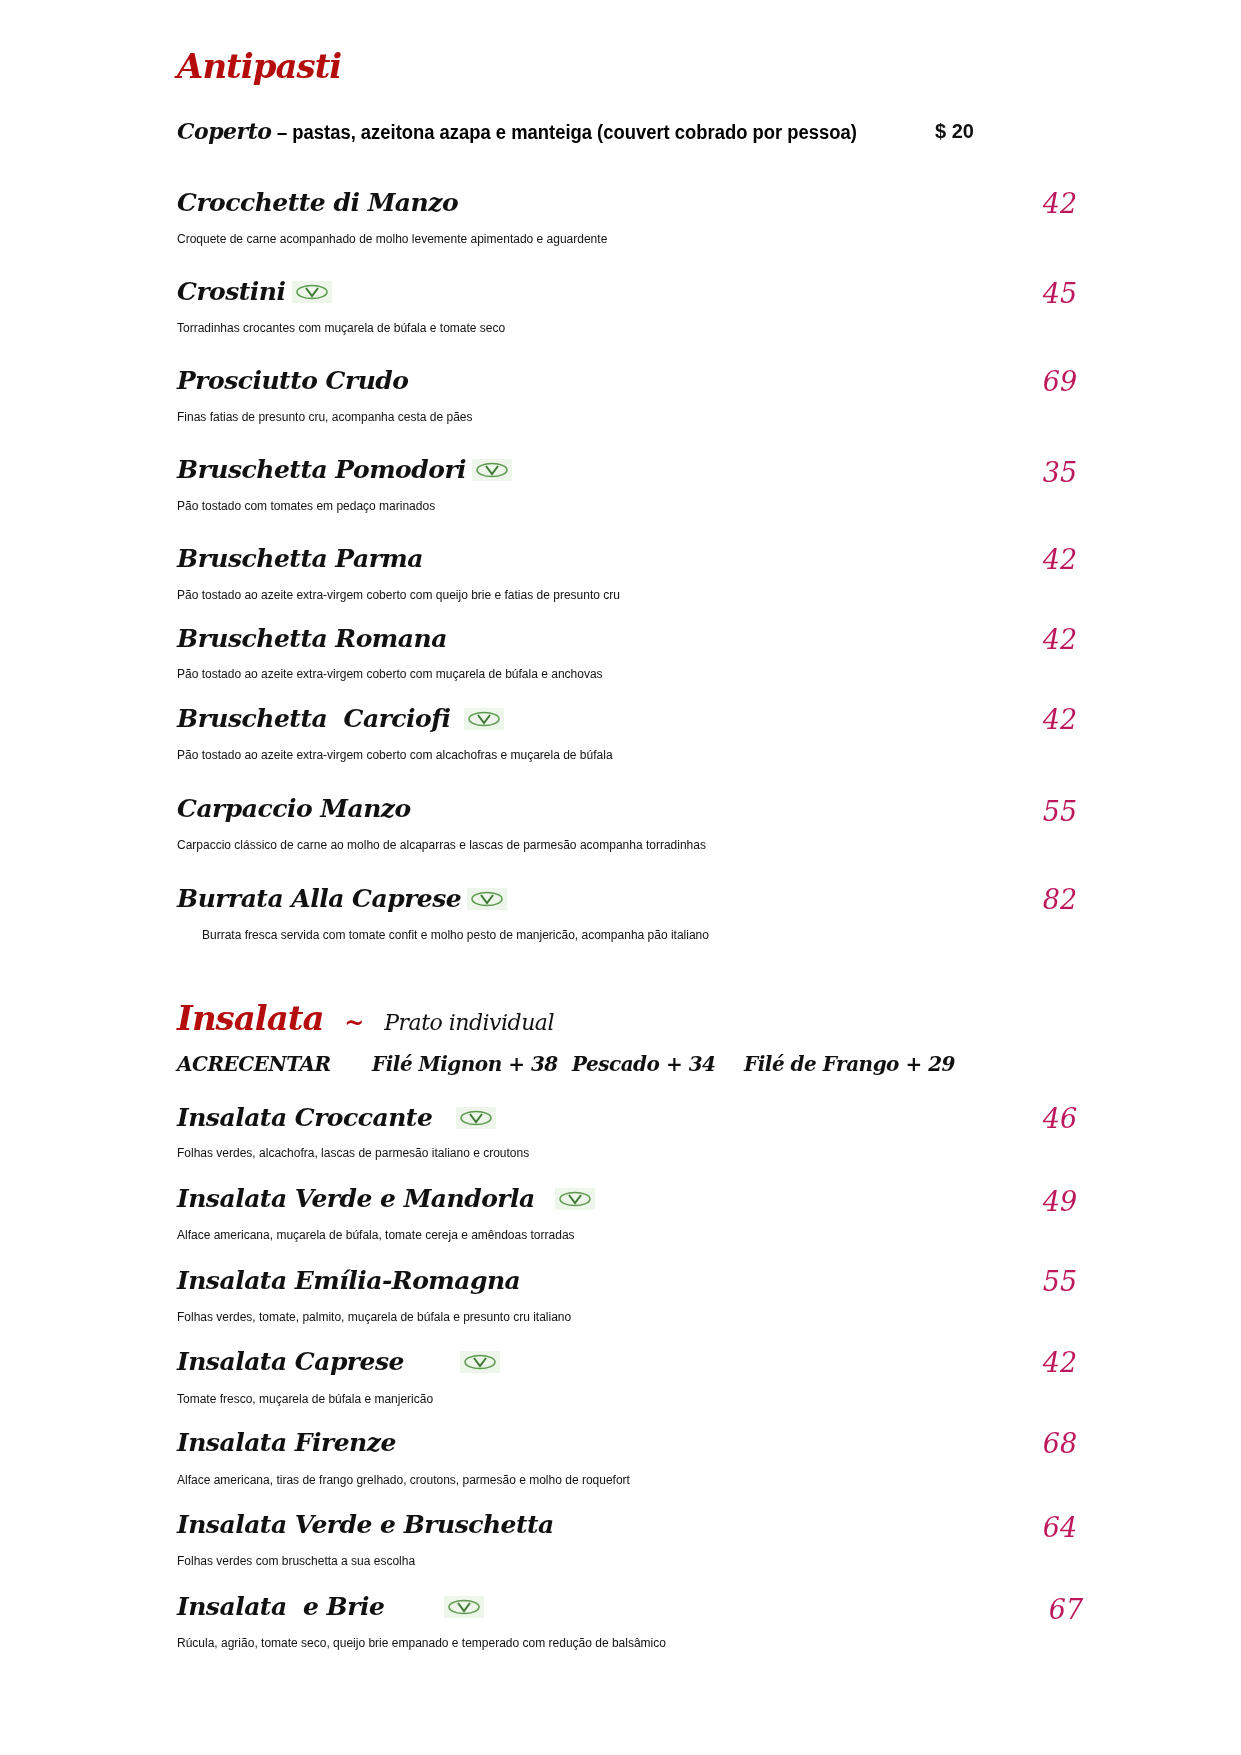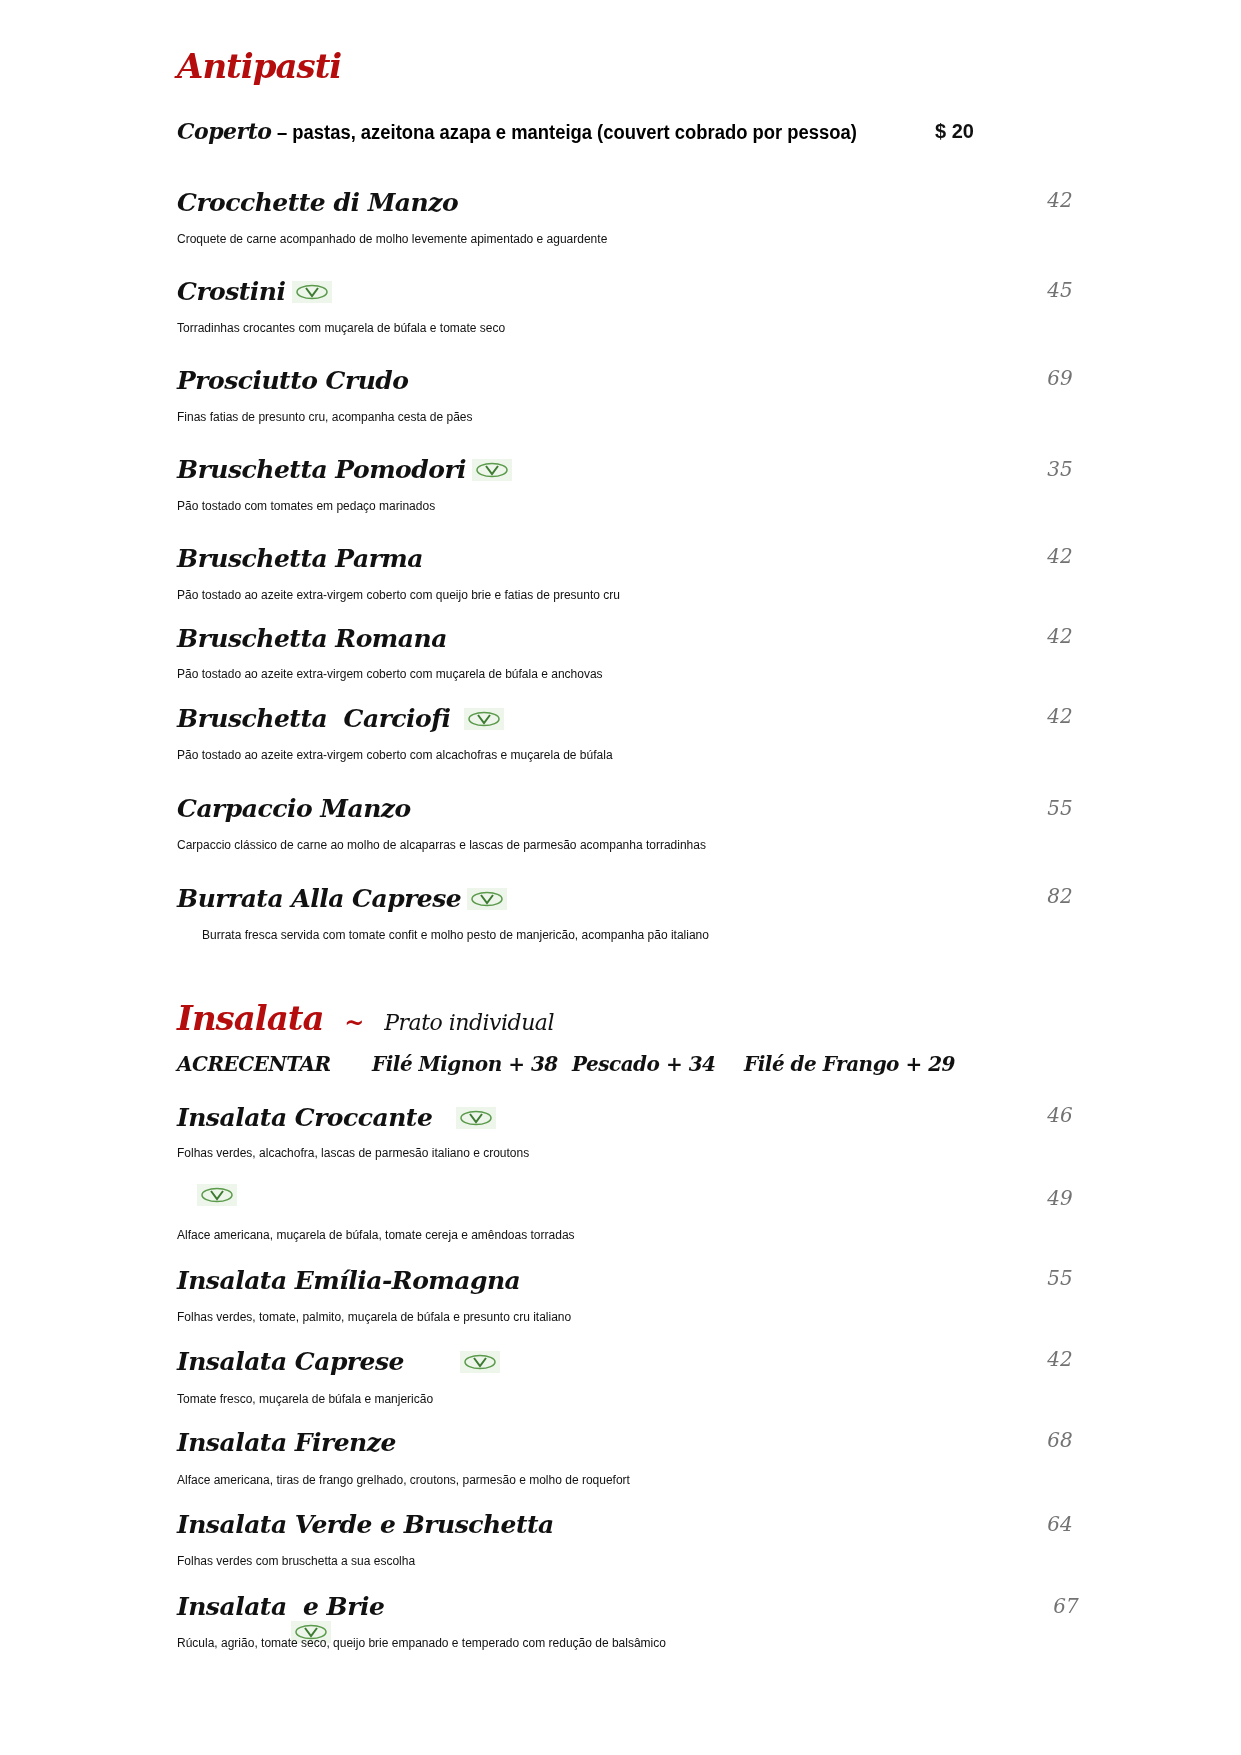--- a/index.html
+++ b/index.html
@@ -5,21 +5,21 @@
   html, body { margin:0; padding:0; background:#ffffff; }
   body { width:1241px; height:1755px; position:relative; overflow:hidden; }
   .script { font-family:"DejaVu Serif", serif; font-style:italic; font-weight:bold; color:#111; letter-spacing:-0.5px; }
   .sans { font-family:"Liberation Sans", sans-serif; color:#111; }
   .section-title { position:absolute; left:177px; font-size:34px; color:#b50d0d; font-family:"DejaVu Serif", serif; font-style:italic; font-weight:bold; letter-spacing:-1px; }
   .coperto { position:absolute; left:177px; top:118px; font-size:20px; white-space:nowrap; }
   .coperto .cname { font-size:22px; }
   .coperto .cdesc { font-family:"Liberation Sans", sans-serif; font-weight:bold; font-size:20px; transform:scaleX(0.92); display:inline-block; transform-origin:left; }
   .item-name { position:absolute; left:177px; font-size:25px; white-space:nowrap; display:flex; align-items:center; }
   .item-desc { position:absolute; left:177px; font-size:12px; white-space:nowrap; }
-  .price { position:absolute; width:60px; left:1030px; text-align:center; font-family:"DejaVu Serif", serif; font-style:italic; font-size:20px; color:#737373; }
+  .price { position:absolute; width:60px; left:1030px; text-align:center; font-family:"DejaVu Serif", serif; font-style:italic; font-size:27px; color:#be185d; }
   .veg { display:inline-block; width:40px; height:22px; background:#eef6ec; margin-left:6px; position:relative; }
   .veg svg { position:absolute; left:3px; top:3px; }
   .sub { font-family:"DejaVu Serif", serif; font-style:italic; font-size:22px; color:#111; font-weight:normal; letter-spacing:-0.5px; }
   .addons { position:absolute; left:177px; top:1052px; font-size:20px; white-space:nowrap; }
   .addons span { position:absolute; top:0; }
 </style>
 </head>
 <body>
 
 <div class="section-title" style="top:46px;">Antipasti</div>
@@ -127,20 +127,21 @@
       <svg width="34" height="16" viewBox="0 0 34 16">
         <ellipse cx="17" cy="8" rx="15" ry="6.5" fill="none" stroke="#5a9a4a" stroke-width="1.5"></ellipse>
         <path d="M11 4 L17 12 L23 4" fill="none" stroke="#3d7a32" stroke-width="2"></path>
       </svg>
     </span>
   </div>
 <div class="price" style="top:1103px;">46</div>
 <div class="item-desc sans" style="top:1146px;">Folhas verdes, alcachofra, lascas de parmesão italiano e croutons</div>
 
 <div class="item-name script" style="top:1184px;">
+    <span>Insalata Verde e Mandorla</span>
     <span class="veg" style="margin-left:20px;">
       <svg width="34" height="16" viewBox="0 0 34 16">
         <ellipse cx="17" cy="8" rx="15" ry="6.5" fill="none" stroke="#5a9a4a" stroke-width="1.5"></ellipse>
         <path d="M11 4 L17 12 L23 4" fill="none" stroke="#3d7a32" stroke-width="2"></path>
       </svg>
     </span>
   </div>
 <div class="price" style="top:1186px;">49</div>
 <div class="item-desc sans" style="top:1228px;">Alface americana, muçarela de búfala, tomate cereja e amêndoas torradas</div>
 
@@ -167,21 +168,21 @@
   </div>
 <div class="price" style="top:1428px;">68</div>
 <div class="item-desc sans" style="top:1473px;">Alface americana, tiras de frango grelhado, croutons, parmesão e molho de roquefort</div>
 
 <div class="item-name script" style="top:1510px;">
     <span>Insalata Verde e Bruschetta</span>
   </div>
 <div class="price" style="top:1512px;">64</div>
 <div class="item-desc sans" style="top:1554px;">Folhas verdes com bruschetta a sua escolha</div>
 
-<div class="item-name script" style="top:1592px;flex-direction:column;">
+<div class="item-name script" style="top:1592px;">
     <span style="white-space:pre;">Insalata  e Brie</span>
     <span class="veg" style="margin-left:60px;">
       <svg width="34" height="16" viewBox="0 0 34 16">
         <ellipse cx="17" cy="8" rx="15" ry="6.5" fill="none" stroke="#5a9a4a" stroke-width="1.5"></ellipse>
         <path d="M11 4 L17 12 L23 4" fill="none" stroke="#3d7a32" stroke-width="2"></path>
       </svg>
     </span>
   </div>
 <div class="price" style="top:1594px; left:1036px;">67</div>
 <div class="item-desc sans" style="top:1636px;">Rúcula, agrião, tomate seco, queijo brie empanado e temperado com redução de balsâmico</div>

